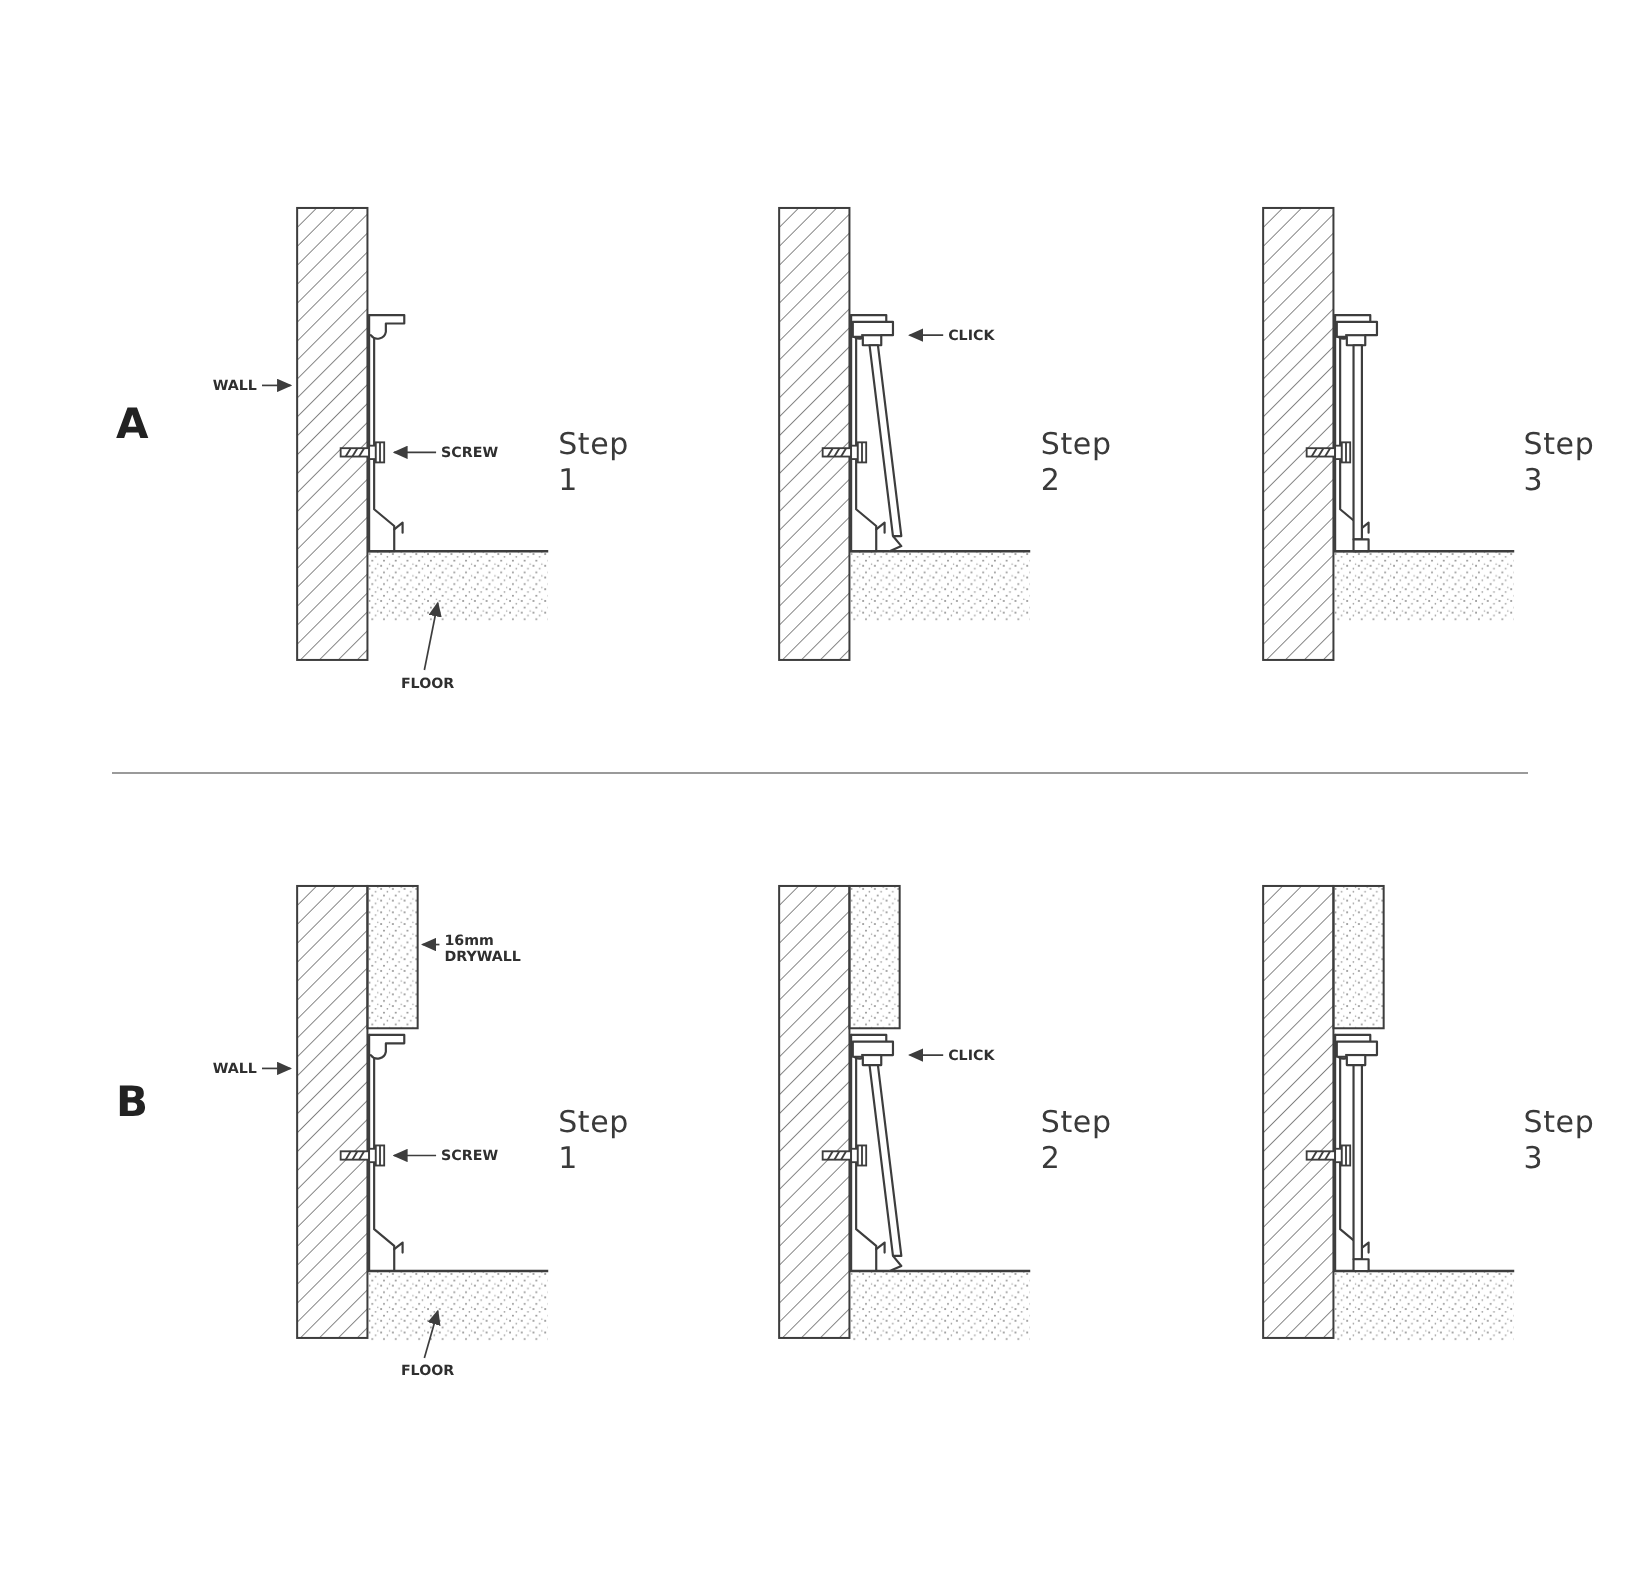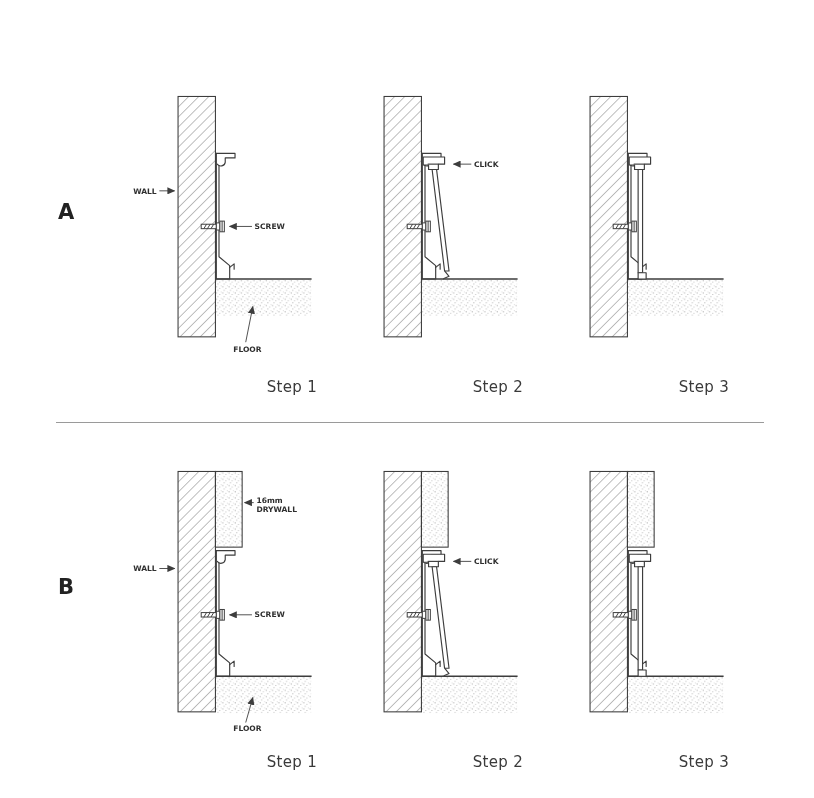--- a/index.html
+++ b/index.html
@@ -10,21 +10,21 @@
   }
   .page { position: relative; width: 814px; height: 798px; background: #fff; overflow: hidden; }
   .row { display: flex; align-items: flex-start; padding-left: 48px; }
   .row-a { padding-top: 84px; }
   .row-b { padding-top: 36px; }
   .row-letter {
     width: 58px; margin-top: 116px;
     font-size: 21px; font-weight: bold; color: #222;
     text-align: left; padding-left: 10px;
   }
-  .panel { margin: 0 5px; display: flex; flex-direction: column; align-items: flex-end; }
+  .panel { margin: 0 5px; display: flex; align-items: center; }
   .diagram { width: 196px; height: 276px; display: block; }
   figcaption { font-size: 15px; color: #3a3a3a; margin-top: 18px; letter-spacing: 0.3px; }
   .divider { border: none; border-top: 1px solid #9a9a9a; margin: 26px 50px 0 56px; }
   svg text {
     font-family: "DejaVu Sans", "Liberation Sans", sans-serif;
     font-size: 8.5px; font-weight: bold; fill: #2f2f2f;
   }
   svg .lbl line { stroke: #3d3d3d; stroke-width: 1; }
 </style>
 </head>

